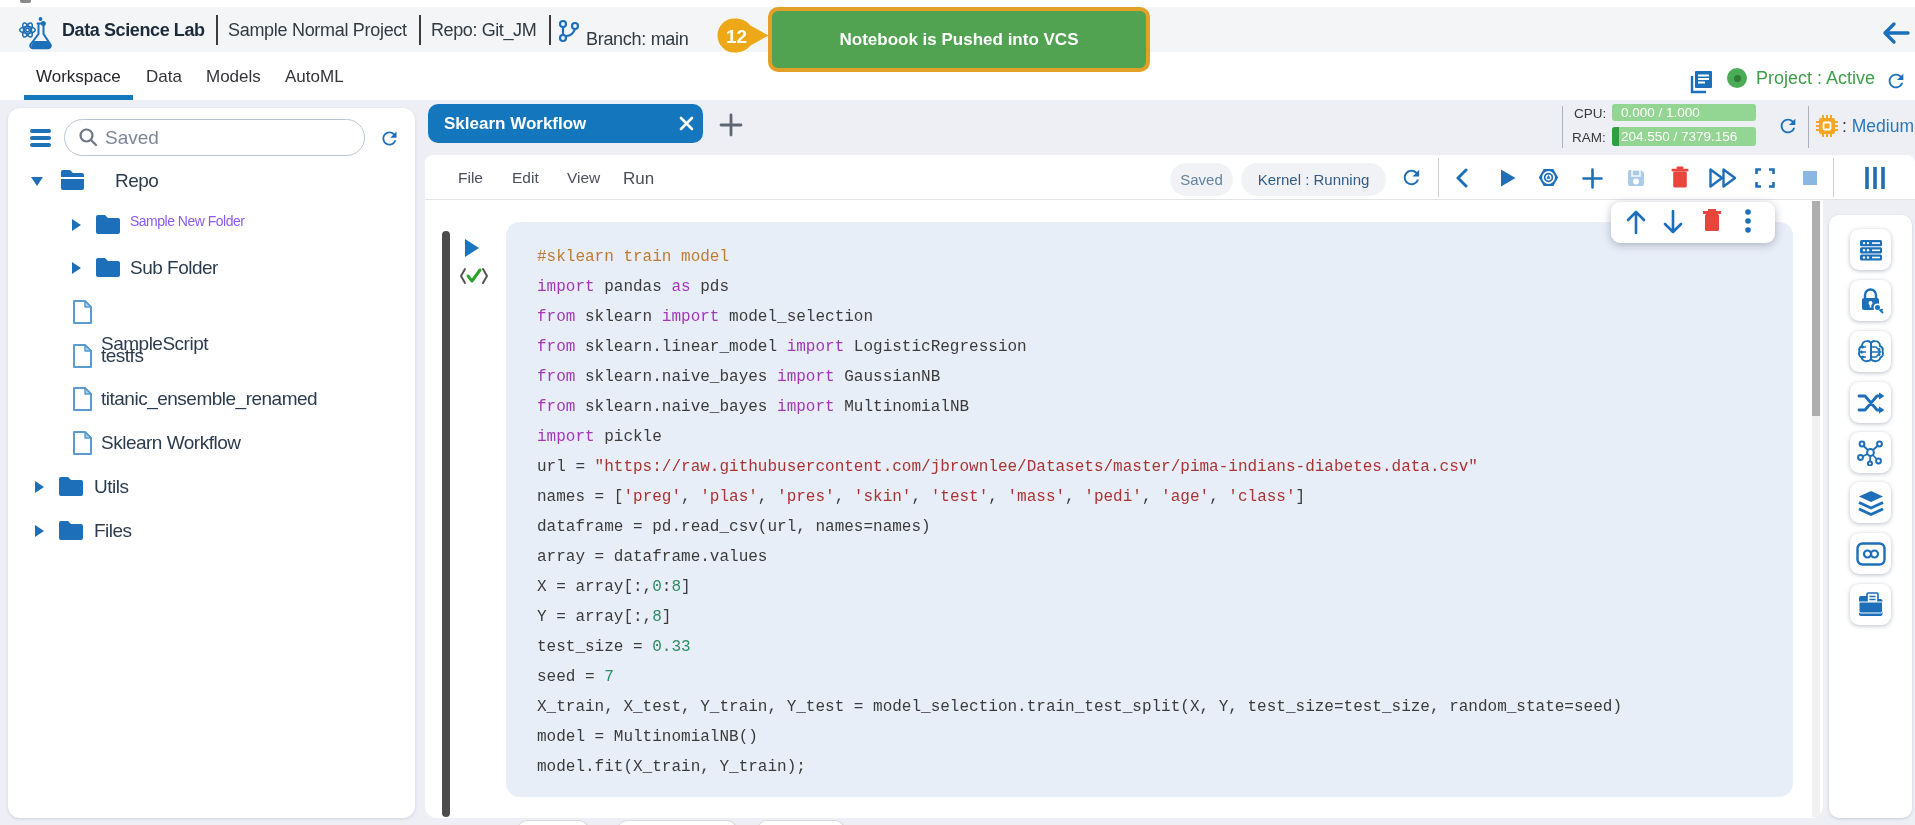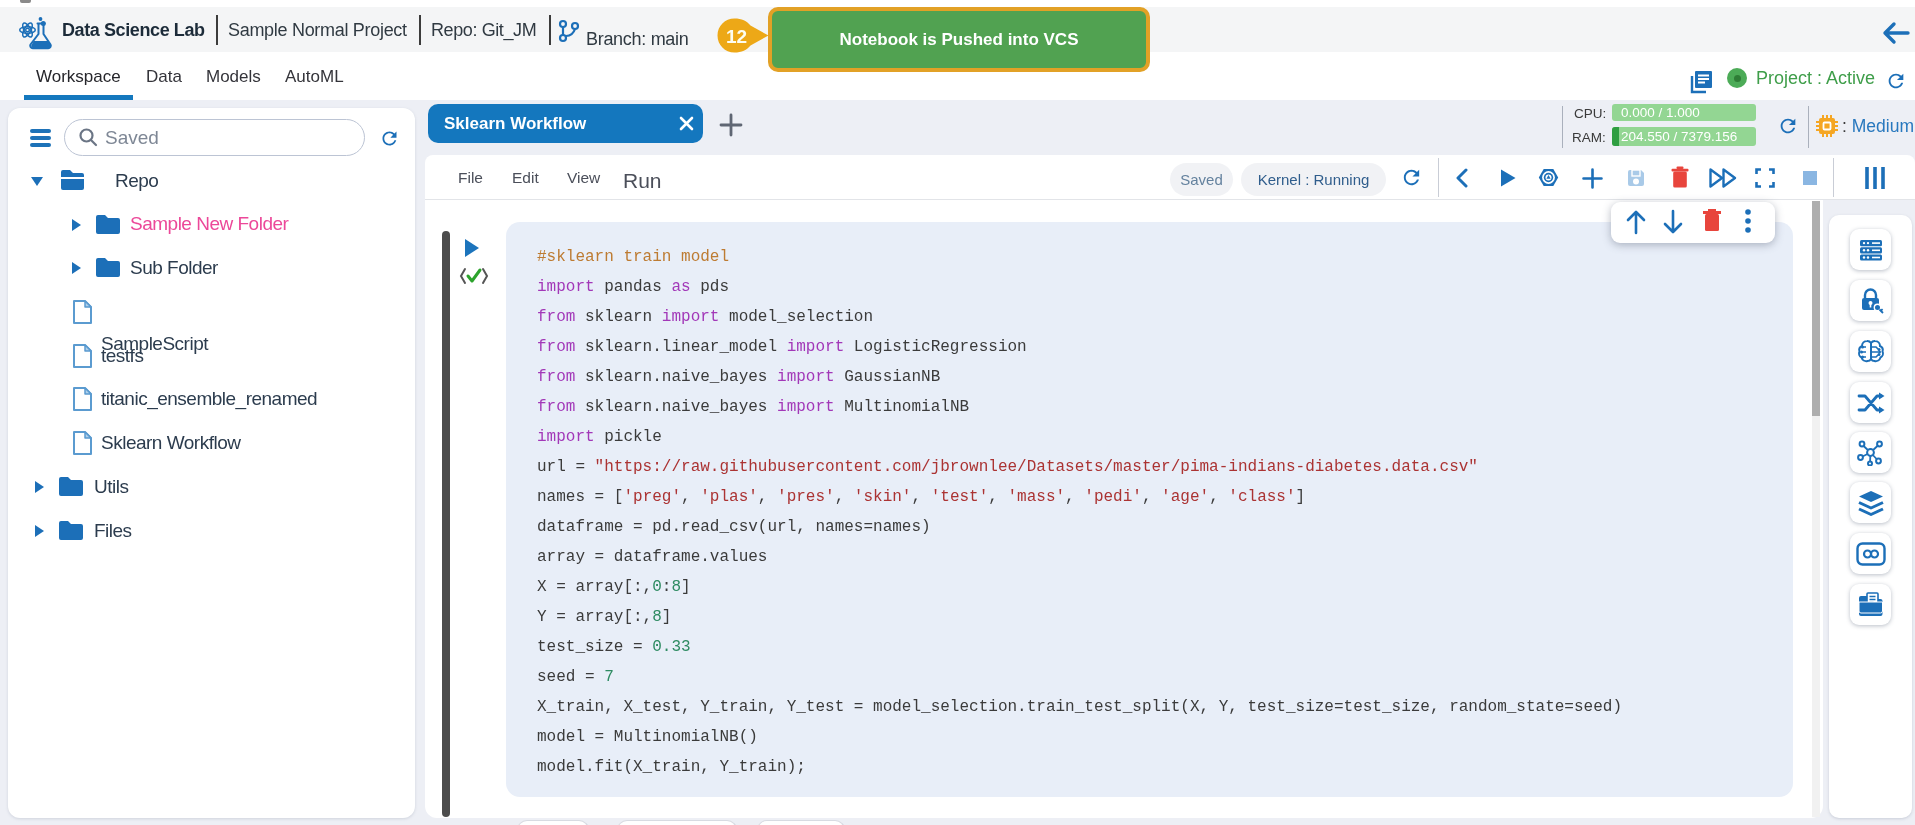--- a/index.html
+++ b/index.html
@@ -108,21 +108,21 @@
     <path d="M2 11 h23 v9 a2 2 0 0 1 -2 2 H4 a2 2 0 0 1 -2-2 Z" fill="#1c6fb8"></path>
   </svg>
   <div class="abs" style="left:96px;top:170px;font-size:19px;letter-spacing:-0.5px;color:#2c3c4e;margin-left:19px;">Repo</div>
 
   <svg class="abs" style="left:70px;top:218px;" width="12" height="14" viewBox="0 0 12 14">
       <path d="M2 1 L2 13 L11 7 Z" fill="#1c6fb8"></path>
     </svg>
   <svg class="abs" style="left:95px;top:213px;" width="26" height="23" viewBox="0 0 26 23">
     <path d="M1 4 a2 2 0 0 1 2-2 h7 l3 3 h10 a2 2 0 0 1 2 2 v12 a2 2 0 0 1 -2 2 H3 a2 2 0 0 1 -2-2 Z" fill="#1c6fb8"></path>
   </svg>
-  <div class="abs" style="left:130px;top:213px;font-size:19px;letter-spacing:-0.5px;color:#ec4899;">Sample New Folder</div>
+  <div class="abs" style="left:130px;top:213px;font-size:14px;letter-spacing:-0.5px;color:#8b5cf6;">Sample New Folder</div>
 
   <svg class="abs" style="left:70px;top:261px;" width="12" height="14" viewBox="0 0 12 14">
       <path d="M2 1 L2 13 L11 7 Z" fill="#1c6fb8"></path>
     </svg>
   <svg class="abs" style="left:95px;top:256px;" width="26" height="23" viewBox="0 0 26 23">
     <path d="M1 4 a2 2 0 0 1 2-2 h7 l3 3 h10 a2 2 0 0 1 2 2 v12 a2 2 0 0 1 -2 2 H3 a2 2 0 0 1 -2-2 Z" fill="#1c6fb8"></path>
   </svg>
   <div class="abs" style="left:130px;top:257px;font-size:19px;letter-spacing:-0.5px;color:#2c3c4e;">Sub Folder</div>
 
   <svg class="abs" style="left:72px;top:299px;" width="21" height="26" viewBox="0 0 21 26">
@@ -192,21 +192,21 @@
     </g>
     <rect x="4" y="4" width="16" height="16" rx="2" fill="#f5a623"></rect>
     <rect x="8.5" y="8.5" width="7" height="7" rx="1" fill="none" stroke="#fff" stroke-width="1.8"></rect>
   </svg>
   <div class="abs" style="left:1842px;top:116px;font-size:17.5px;color:#3a3a3a;">: <span style="color:#2878be;">Medium</span></div>
 
   <div class="abs" style="left:425px;top:155px;width:1490px;height:45px;background:#fff;border-bottom:1px solid #e2e4e8;border-radius:8px 8px 0 0;"></div>
   <div class="abs" style="left:458px;top:169px;font-size:15.5px;color:#4b4f5a;">File</div>
   <div class="abs" style="left:512px;top:169px;font-size:15.5px;color:#4b4f5a;text-align:right;">Edit</div>
   <div class="abs" style="left:567px;top:169px;font-size:15.5px;color:#4b4f5a;">View</div>
-  <div class="abs" style="left:623px;top:169px;font-size:21px;color:#4b4f5a;text-align:right;">Run</div>
+  <div class="abs" style="left:623px;top:169px;font-size:17px;color:#4b4f5a;text-align:right;">Run</div>
 
   <div class="abs" style="left:1170px;top:163px;width:63px;height:33px;background:#f1f2f5;border-radius:17px;text-align:center;line-height:33px;font-size:15px;color:#64829e;">Saved</div>
   <div class="abs" style="left:1241px;top:163px;width:145px;height:33px;background:#f1f2f5;border-radius:17px;text-align:center;line-height:33px;font-size:15px;color:#2f5d8c;">Kernel : Running</div>
   <svg class="abs" style="left:1400px;top:166px;color:#1c6fb8;" width="23" height="23">
       <use href="#sym-refresh"></use>
     </svg>
   <div class="abs" style="left:1438px;top:158px;width:1px;height:39px;background:#c9cdd6;"></div>
 
   <svg class="abs" style="left:1453px;top:168px;" width="18" height="20" viewBox="0 0 18 20">
     <path d="M13 2 L5 10 L13 18" stroke="#1c6fb8" stroke-width="3" fill="none" stroke-linecap="round" stroke-linejoin="round"></path>

